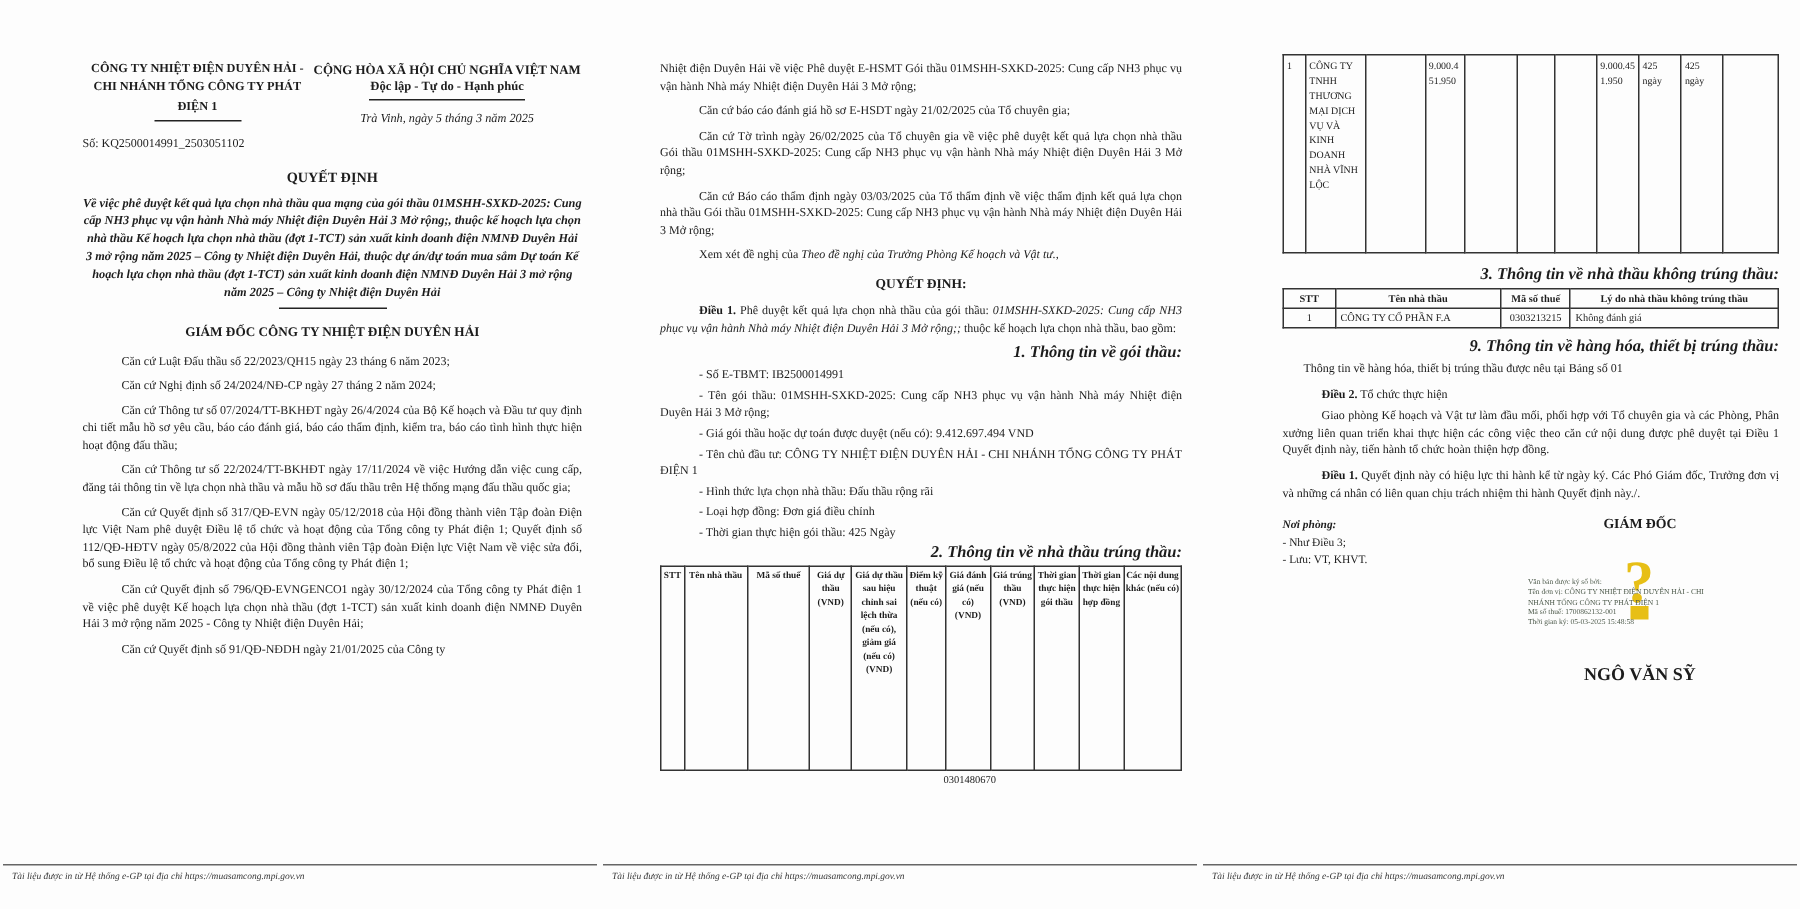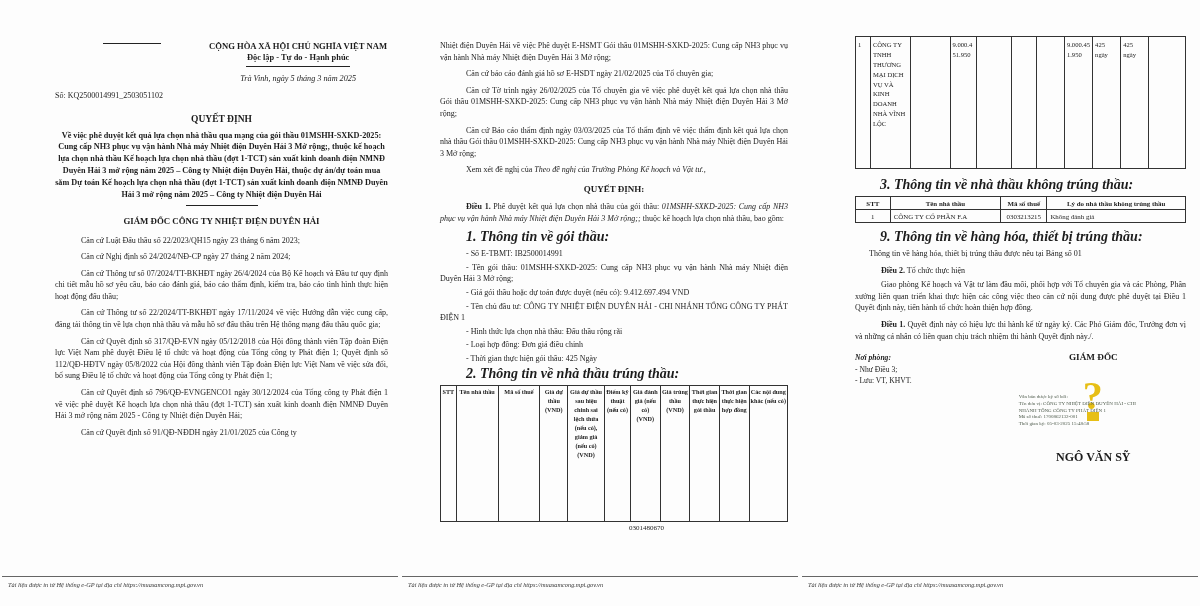--- a/index.html
+++ b/index.html
@@ -29,25 +29,25 @@
   .motto1 { font-weight:bold; font-size:8.6px; line-height:1.4; }
   .motto2 { font-weight:bold; font-size:8.4px; line-height:1.5; }
   .rule { border-top:1px solid #222; height:0; }
   .rule-left { width:58px; margin:3px auto 0 auto; }
   .rule-motto { width:104px; margin:1px auto 7px auto; }
   .rule-subject { width:72px; margin:4px auto 10px auto; }
   .place-date { font-style:italic; font-size:8.2px; margin-top:4px; }
   .doc-number { font-size:8px; margin:2px 0 14px 0; }
 
   .doc-title { text-align:center; font-weight:bold; font-size:9.5px; margin-bottom:6px; }
-  .subject { text-align:center; font-weight:bold; font-size:8.2px; line-height:1.44; text-indent:0; }
+  .subject { text-align:center; font-weight:bold; font-size:8.2px; line-height:1.44; text-indent:0;font-style:italic; }
   .authority { text-align:center; font-weight:bold; font-size:8.8px; margin-bottom:9px; }
 
   .center-bold { text-align:center; font-weight:bold; font-size:9px; margin:8px 0 7px 0; }
-  .sec-head { font-weight:bold; font-style:italic; font-size:14px; margin:2px 0 3px 26px; text-align:left; }
+  .sec-head { font-weight:bold; font-style:italic; font-size:11px; margin:2px 0 3px 26px; text-align:right; }
 
   
   table { border-collapse:collapse; width:100%; table-layout:fixed; }
   .t-main { border:1.5px solid #222; }
   .t-main th, .t-main td { border:1px solid #333; font-size:6.2px; padding:2px 1px; vertical-align:top; }
   .t-main th { font-weight:bold; text-align:center; height:136px; line-height:1.45; }
   .t-main td { font-size:6.6px; line-height:1.5; height:132px; text-align:left; padding:3px 2px; }
   .brk { word-break:break-all; }
   .num { text-align:right; padding-right:3px; }
   .spill { font-size:7px; margin:2px 0 0 65px; text-align:center; }
@@ -78,20 +78,21 @@
 </style>
 </head>
 <body>
 
 <div class="sheet">
 
   <div class="page">
     <div class="content c1">
       <div class="hdr">
         <div class="hdr-left">
+          <div>CÔNG TY NHIỆT ĐIỆN DUYÊN HẢI - CHI NHÁNH TỔNG CÔNG TY PHÁT ĐIỆN 1</div>
           <div class="rule rule-left"></div>
         </div>
         <div class="hdr-right">
           <div class="motto1">CỘNG HÒA XÃ HỘI CHỦ NGHĨA VIỆT NAM</div>
           <div class="motto2">Độc lập - Tự do - Hạnh phúc</div>
           <div class="rule rule-motto"></div>
           <div class="place-date">Trà Vinh, ngày 5 tháng 3 năm 2025</div>
         </div>
       </div>
       <div class="doc-number">Số: KQ2500014991_2503051102</div>

